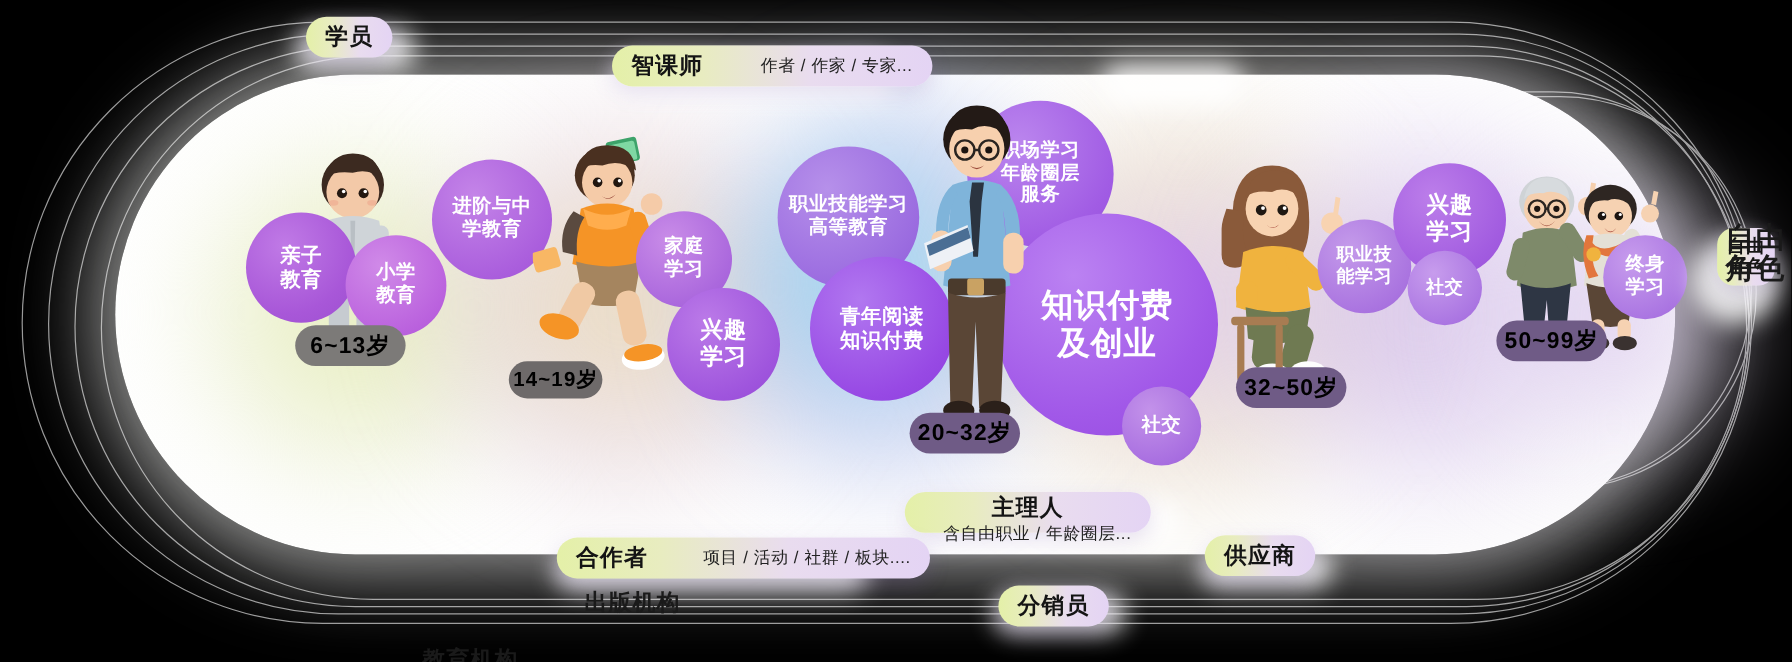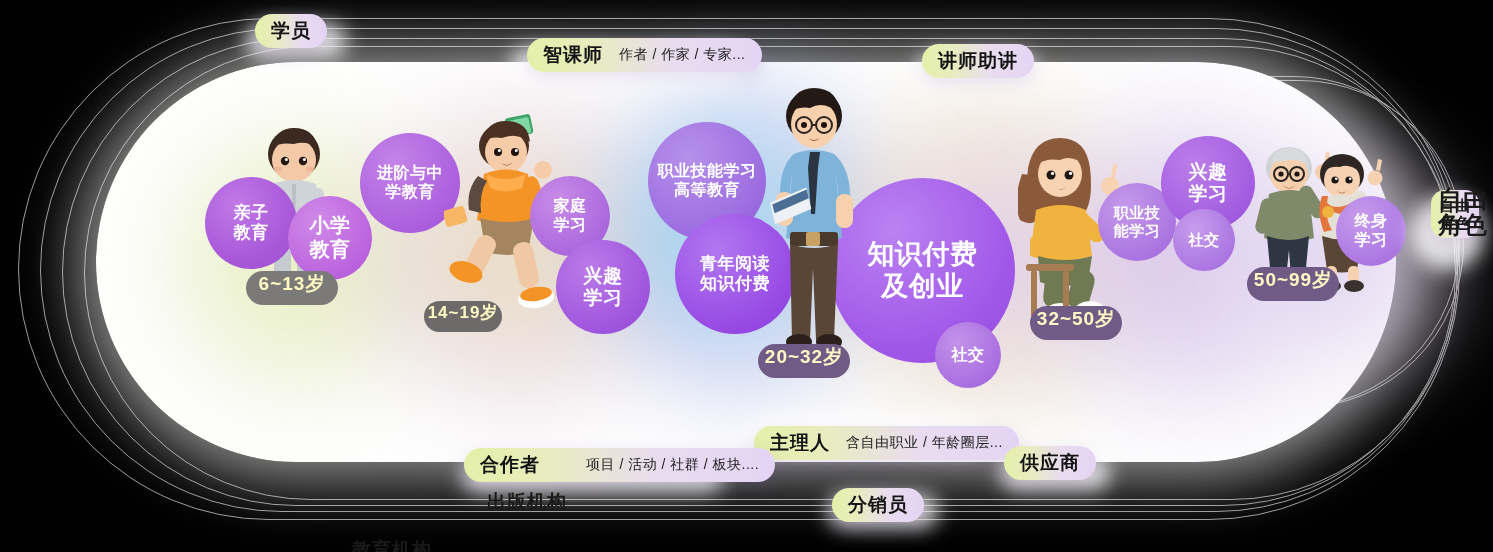--- a/index.html
+++ b/index.html
@@ -18,22 +18,22 @@
 
   
   .blob{position:absolute;border-radius:50%;filter:blur(0px);}
   .softer{filter:blur(42px);}
 
   
   .bub{position:absolute;border-radius:50%;display:flex;align-items:center;justify-content:center;
        text-align:center;color:#fff;line-height:1.18;font-weight:600;letter-spacing:.5px;}
 
   
-  .agepill{position:absolute;border-radius:999px;display:flex;justify-content:center;
-       color:#fef9c3;font-weight:700;font-size:19px;letter-spacing:1px;}
+  .agepill{position:absolute;border-radius:999px;display:flex;align-items:center;justify-content:center;
+       color:#000000;font-weight:700;font-size:19px;letter-spacing:1px;}
 
   
   .tag{position:absolute;display:flex;align-items:center;border-radius:999px;height:34px;padding:0 16px;
        background:linear-gradient(90deg,#e4f0a8 0%,#e8ecc0 28%,#e9dcef 62%,#e4d4f4 100%);
        box-shadow:0 6px 18px rgba(120,90,170,.18);}
   .tag .t-main{font-size:19px;font-weight:700;color:#141414;letter-spacing:1px;white-space:nowrap;}
   .tag .t-sub{font-size:14px;color:#222;margin-left:16px;white-space:nowrap;letter-spacing:.5px;}
   .tag-glow{position:absolute;border-radius:999px;background:rgba(255,255,255,.85);filter:blur(10px);}
 
   .tag-plain{position:absolute;font-size:19px;font-weight:700;color:#1a1a1a;letter-spacing:1px;white-space:nowrap;}
@@ -86,21 +86,21 @@
       <path d="M50 162 q12 -5 26 0 l0 4 q-13 4 -26 0Z" fill="#ef8b3c"></path>
     </svg>
   </div>
 
   <div class="bub" style="left:205px;top:177px;width:92px;height:92px;font-size:17px;
        background:radial-gradient(circle at 35% 30%, #c07ae6 0%, #a857d8 65%, #9d4fd0 100%);">
     <span style="white-space:pre-line">亲子
 教育</span>
   </div>
 
-  <div class="bub" style="left:288px;top:196px;width:84px;height:84px;font-size:20px;
+  <div class="bub" style="left:288px;top:196px;width:84px;height:84px;font-size:16px;
        background:radial-gradient(circle at 35% 30%, #d08ae8 0%, #bb63de 70%, #b055d8 100%);text-align:right;">
     <span style="white-space:pre-line">小学
 教育</span>
   </div>
 
   <div class="agepill" style="left:246px;top:271px;width:92px;height:34px;background:#7c7a78;">
     <span>6~13岁</span>
   </div>
 
   <div class="bub" style="left:360px;top:133px;width:100px;height:100px;font-size:16px;
@@ -152,20 +152,26 @@
   <div class="agepill" style="left:424px;top:301px;width:78px;height:31px;background:#6e6a6a;font-size:17px;">
     <span>14~19岁</span>
   </div>
 
   <div class="bub" style="left:648px;top:122px;width:118px;height:118px;font-size:16px;
        background:radial-gradient(circle at 35% 30%, #b690ea 0%, #9b6ce0 70%, #8f5cd8 100%);align-items:center;">
     <span style="white-space:pre-line">职业技能学习
 高等教育</span>
   </div>
 
+  <div class="bub" style="left:806px;top:84px;width:122px;height:122px;font-size:16px;
+       background:radial-gradient(circle at 35% 30%, #bb86ee 0%, #a15ce4 70%, #9650dc 100%);">
+    <span style="white-space:pre-line">职场学习
+年龄圈层
+服务</span>
+  </div>
 
 
   <div class="bub" style="left:675px;top:214px;width:120px;height:120px;font-size:17px;
        background:radial-gradient(circle at 35% 30%, #b177f0 0%, #9749e4 70%, #8c3edc 100%);">
     <span style="white-space:pre-line">青年阅读
 知识付费</span>
   </div>
 
   <div class="bub" style="left:830px;top:178px;width:185px;height:185px;font-size:27px;font-weight:700;
        background:radial-gradient(circle at 35% 28%, #bb82f2 0%, #a158e8 65%, #9549df 100%);">
@@ -313,32 +319,29 @@
   <div class="agepill" style="left:1247px;top:267px;width:92px;height:34px;background:#6f5b86;">
     <span>50~99岁</span>
   </div>
 
   <div class="tag-glow" style="left:246px;top:24px;width:100px;height:34px;"></div>
   <div class="tag" style="left:255px;top:14px;">
     <span class="t-main">学员</span>
   </div>
 
   <div class="tag-glow" style="left:512px;top:48px;width:232px;height:34px;"></div>
-  <div class="tag" style="left:527px;top:38px;">
+  <div class="tag" style="left:510px;top:38px;gap:32px;">
     <span class="t-main">智课师</span>
     <span class="t-sub">作者 /  作家 /  专家...</span>
   </div>
 
   <div class="tag-glow" style="left:918px;top:54px;width:118px;height:34px;"></div>
-  <div class="tag" style="left:922px;top:44px;">
-    <span class="t-main">讲师助讲</span>
-  </div>
 
   <div class="tag-glow" style="left:752px;top:418px;width:232px;height:34px;"></div>
-  <div class="tag" style="left:754px;top:426px;">
+  <div class="tag" style="left:754px;top:410px;flex-direction:column;">
     <span class="t-main">主理人</span>
     <span class="t-sub">含自由职业 /  年龄圈层...</span>
   </div>
 
   <div class="tag-glow" style="left:462px;top:458px;width:262px;height:34px;"></div>
   <div class="tag" style="left:464px;top:448px;gap:30px;">
     <span class="t-main">合作者</span>
     <span class="t-sub">项目 /  活动 /  社群 /  板块....</span>
   </div>
 

